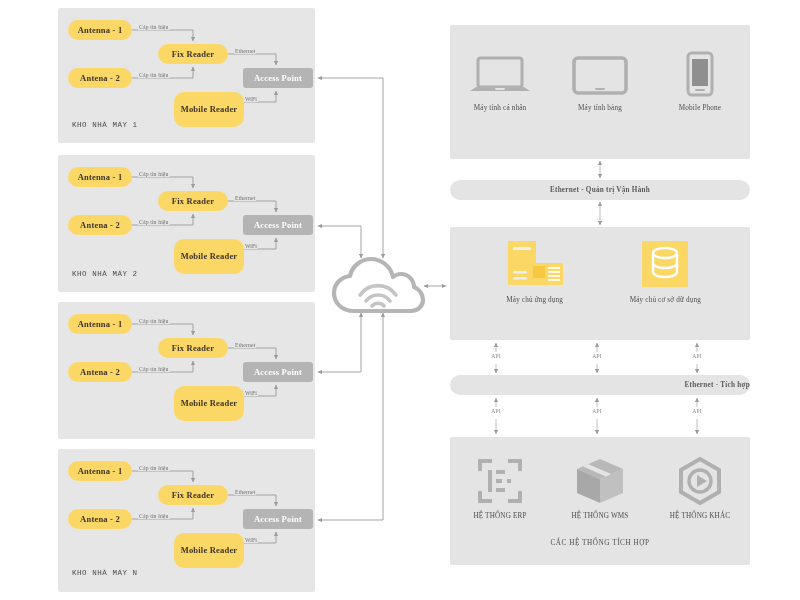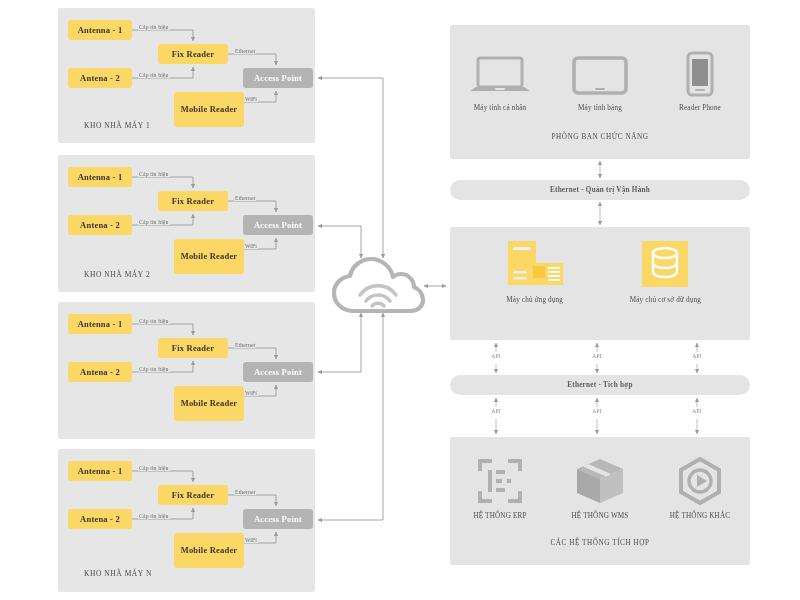--- a/index.html
+++ b/index.html
@@ -40,41 +40,43 @@
     border-radius: 3px;
     font-size: 8.5px;
     letter-spacing: .2px;
     line-height: 1.05;
     white-space: nowrap;
   }
   .node.yellow {
     background: #fbd765;
     color: #3d3429;
     font-weight: bold;
+    border-radius: 10px;
   }
   .node.gray {
     background: #b4b4b4;
     color: #ffffff;
     font-weight: bold;
   }
 
   
   .n-ant1   { left: 10px;  top: 12px;  width: 64px; height: 20px; }
   .n-ant2   { left: 10px;  top: 60px;  width: 64px; height: 20px; }
   .n-fix    { left: 100px; top: 36px;  width: 70px; height: 20px; }
   .n-mobile { left: 116px; top: 84px;  width: 70px; height: 35px; }
   .n-ap     { left: 185px; top: 60px;  width: 70px; height: 20px; }
 
   .wh-caption {
     position: absolute;
-    left: 26px;
+    left: 14px;
     font-size: 7.5px;
     color: #4a4a4a;
     letter-spacing: .55px;
     white-space: nowrap;
+    font-family: Liberation Mono, monospace;
   }
 
   .edge-label {
     position: absolute;
     font-size: 5.8px;
     color: #6e6e6e;
     background: #e6e6e6;
     padding: 0 1px;
     white-space: nowrap;
     letter-spacing: .1px;
@@ -104,21 +106,21 @@
     display: flex;
     align-items: center;
     justify-content: center;
     font-size: 7.2px;
     color: #5a5a5a;
     font-weight: bold;
     letter-spacing: .25px;
     white-space: nowrap;
   }
   .bar-ops    { top: 180px; }
-  .bar-integ  { top: 375px; }
+  .bar-integ  { top: 375px; justify-content: flex-end; }
 
   .icon-row {
     position: absolute;
     left: 0; right: 0;
     display: flex;
     justify-content: space-around;
     align-items: flex-end;
   }
   .icon-cell {
     width: 92px;
@@ -310,24 +312,23 @@
         <div class="cap">Máy tính bảng</div>
       </div>
       <div class="icon-cell">
         <div class="glyph">
           <svg width="30" height="46" viewBox="0 0 30 46">
             <rect x="3" y="2" width="24" height="42" rx="4" fill="none" stroke="#b0b0b0" stroke-width="3"></rect>
             <rect x="7" y="8" width="16" height="27" fill="#8f8f8f"></rect>
             <rect x="10" y="38" width="10" height="2" rx="1" fill="#b0b0b0"></rect>
           </svg>
         </div>
-        <div class="cap">Reader Phone</div>
+        <div class="cap">Mobile Phone</div>
       </div>
     </div>
-    <div class="panel-caption" style="top:108px;">PHÒNG BAN CHỨC NĂNG</div>
   </div>
 
   <svg class="abs" style="left:0; top:0;" width="800" height="600">
     <g stroke="#b8b8b8" stroke-width="0.9" fill="none">
       <path d="M600,161 L600,178" marker-start="url(#ah2s)" marker-end="url(#ah2)"></path>
       <path d="M600,202 L600,225" marker-start="url(#ah2s)" marker-end="url(#ah2)"></path>
     </g>
   </svg>
 
   <div class="bar bar-ops">

